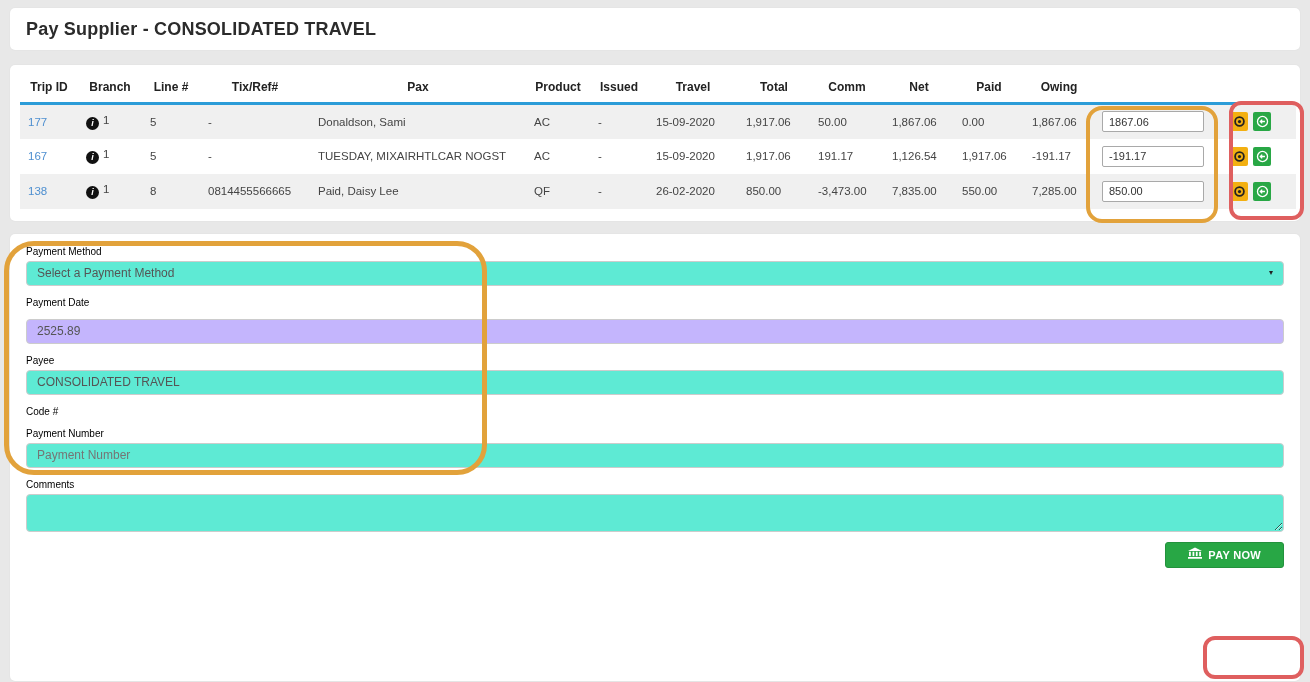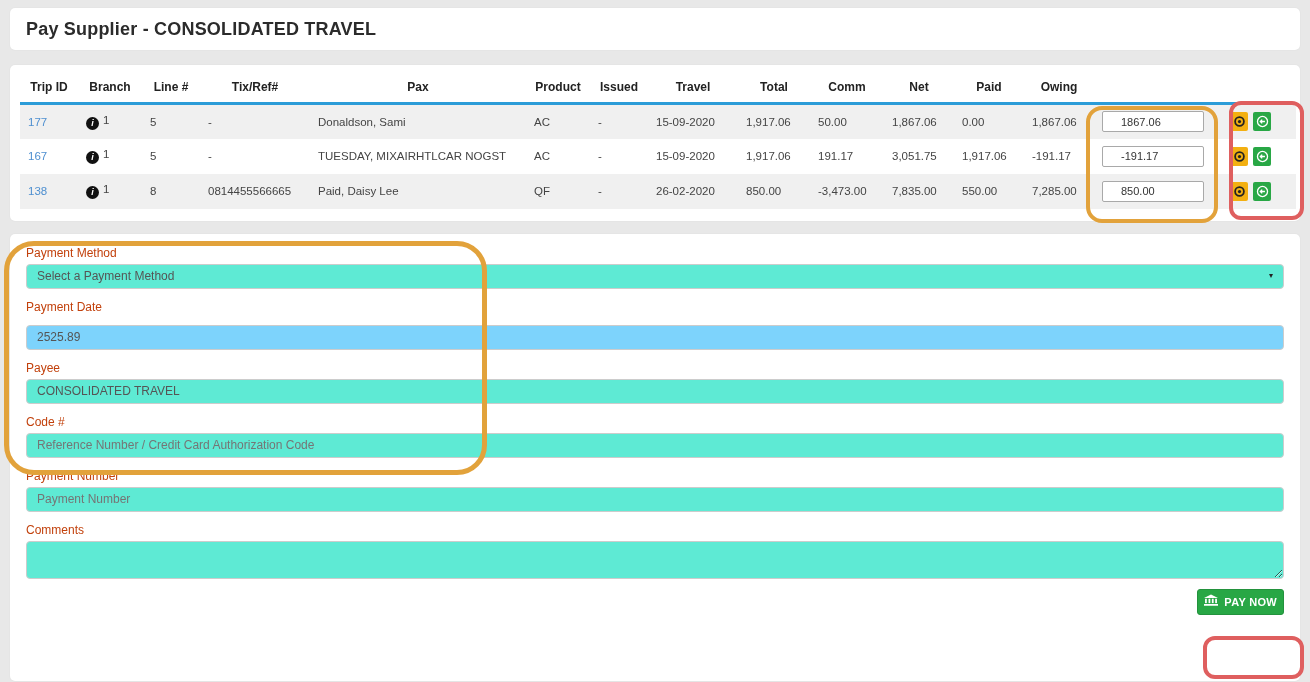--- a/index.html
+++ b/index.html
@@ -34,49 +34,49 @@
   tbody tr:nth-child(even){background:#fff;}
   .trip-link{color:var(--link,#4E8FD0);text-decoration:none;cursor:pointer;}
   .info-icon{
     display:inline-flex;align-items:center;justify-content:center;
     width:13px;height:13px;border-radius:50%;background:#111;color:#fff;
     font-size:9px;font-weight:700;font-style:italic;margin-right:4px;vertical-align:-2px;
   }
   .info-icon::before{content:"i";}
   .row-amount-input{
     width:102px;height:21px;border:1px solid #a9a9a9;border-radius:2px;
-    font-size:11px;padding:1px 18px;color:#333;font-family:inherit;background:#fff;
+    font-size:11px;padding:1px 6px;color:#333;font-family:inherit;background:#fff;
   }
   .action-btns{display:flex;gap:5px;align-items:center;}
   .icon-btn{
     width:18px;height:19px;border:none;border-radius:2px;cursor:pointer;
     display:inline-flex;align-items:center;justify-content:center;padding:0;
   }
   .icon-btn.warn{background:var(--warning-btn,#F3B011);}
   .icon-btn.ok{background:var(--success,#28A745);}
   .icon-btn svg{display:block;}
   
   .form-card{margin-top:13px;height:447px;padding:12px 16px 10px;}
   .form-group{margin-bottom:11px;}
-  .form-label{font-size:12px;color:#c2410c;margin-bottom:4px;display:block;}
+  .form-label{font-size:10px;color:#000000;margin-bottom:4px;display:block;}
   .text-input,.select-box,.comments-area{
     width:100%;border:1px solid #ccc;border-radius:4px;background:#5eead4;
     font-size:12px;color:#555;padding:0 10px;height:25px;font-family:inherit;
   }
   .text-input::placeholder{color:#757575;opacity:1;}
-  .text-input:disabled{background:#7dd3fc;color:#555;}
+  .text-input:disabled{background:#c4b5fd;color:#555;}
   .select-box{
     display:flex;align-items:center;justify-content:space-between;cursor:pointer;
   }
   .caret-down-icon{font-size:8px;color:#222;line-height:1;}
   .comments-area{height:38px;resize:vertical;padding:4px 10px;display:block;}
   .btn-row{display:flex;justify-content:flex-end;margin-top:10px;}
   .pay-now-btn{
     background:var(--success,#28A745);color:#fff;border:1px solid #23923d;border-radius:3px;
-    font-size:11px;font-weight:700;letter-spacing:.3px;height:26px;padding:0 6px;
+    font-size:11px;font-weight:700;letter-spacing:.3px;height:26px;padding:0 22px;
     display:inline-flex;align-items:center;gap:6px;cursor:pointer;font-family:inherit;
   }
   
   .annotation{position:absolute;pointer-events:none;z-index:10;}
   .ann-orange{border:4px solid var(--ann-orange,#E2A23B);}
   .ann-red{border:4px solid var(--ann-red,#DF5F5F);}
   .ann-input-col{left:1086px;top:106px;width:132px;height:117px;border-radius:16px;}
   .ann-action-col{left:1229px;top:101px;width:75px;height:119px;border-radius:12px;}
   .ann-form{left:4px;top:241px;width:483px;height:234px;border-radius:30px;border-width:5px;}
   .ann-paynow{left:1203px;top:636px;width:101px;height:43px;border-radius:12px;}
@@ -167,21 +167,21 @@
         <td><a class="trip-link">167</a></td>
         <td><span class="info-icon"></span><span>1</span></td>
         <td>5</td>
         <td>-</td>
         <td>TUESDAY, MIXAIRHTLCAR NOGST</td>
         <td>AC</td>
         <td>-</td>
         <td>15-09-2020</td>
         <td>1,917.06</td>
         <td>191.17</td>
-        <td>3,051.75</td>
+        <td>1,126.54</td>
         <td>1,917.06</td>
         <td>-191.17</td>
         <td><input class="row-amount-input" value="-191.17" style=""></td>
         <td>
           <span class="action-btns">
             <button class="icon-btn warn">
               <span>
                 <svg width="13" height="13" viewBox="0 0 16 16">
                     <circle cx="8" cy="8" r="5.4" fill="none" stroke="#222" stroke-width="2.2"></circle>
                     <circle cx="8" cy="8" r="2" fill="#222"></circle>
@@ -252,21 +252,20 @@
   </div>
   <div class="form-group">
     <input class="text-input" disabled="" value="2525.89" style="">
   </div>
   <div class="form-group">
     <label class="form-label">Payee</label>
     <input class="text-input" value="CONSOLIDATED TRAVEL" style="">
   </div>
   <div class="form-group">
     <label class="form-label">Code #</label>
-    <input class="text-input" placeholder="Reference Number / Credit Card Authorization Code" style="">
   </div>
   <div class="form-group">
     <label class="form-label">Payment Number</label>
     <input class="text-input" placeholder="Payment Number" style="">
   </div>
   <div class="form-group" style="margin-bottom:0;">
     <label class="form-label">Comments</label>
     <textarea class="comments-area" style=""></textarea>
   </div>
   <div class="btn-row">

